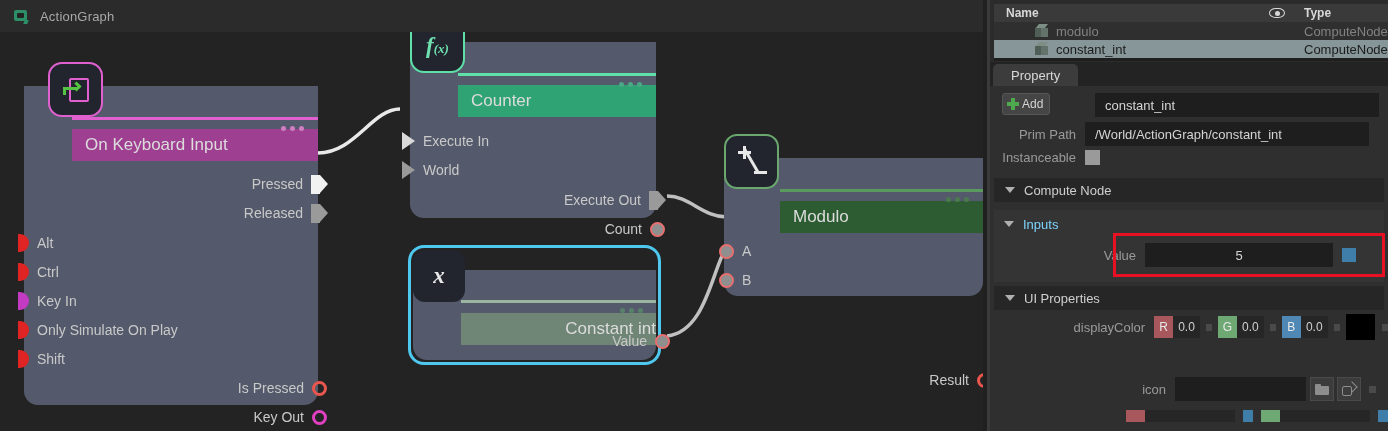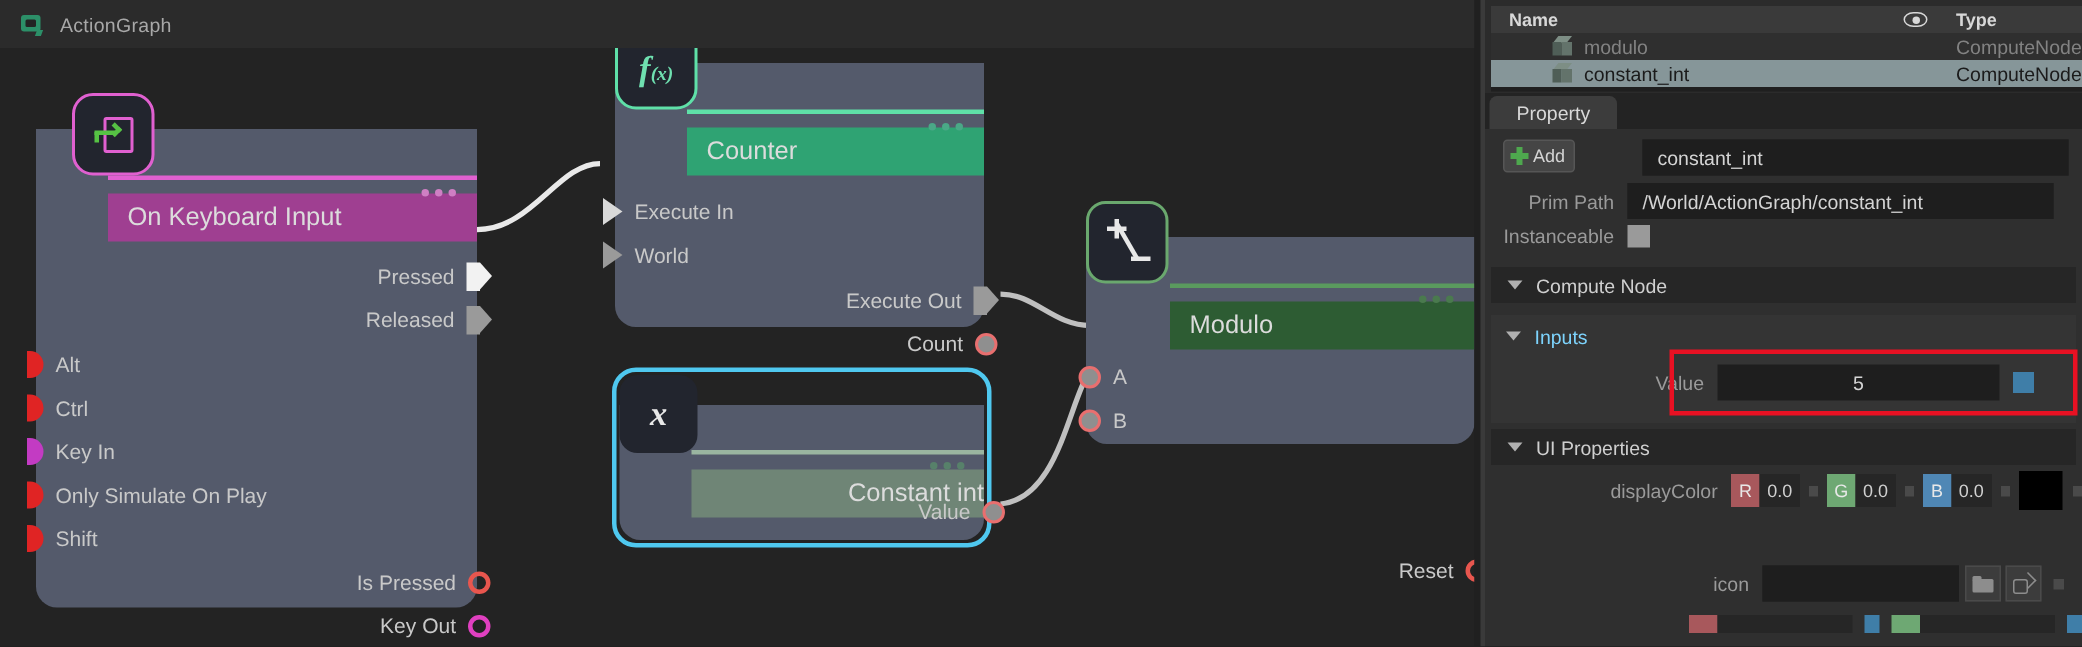--- a/index.html
+++ b/index.html
@@ -374,21 +374,21 @@
         <div class="port-row in" style="top:105px; left:-5px;">
           <span class="pin-dot-filled"></span>
           <span class="lbl">A</span>
         </div>
         <div class="port-row in" style="top:134px; left:-5px;">
           <span class="pin-dot-filled"></span>
           <span class="lbl">B</span>
         </div>
         <div class="port-row out" style="top:234px; right:-9px;">
           <span class="pin-ring-red"></span>
-          <span class="lbl">Reset</span>
+          <span class="lbl">Result</span>
         </div>
       </div>
 
     </div>
   </div>
 
   <div id="divider"></div>
   <div id="divider2"></div>
 
   <div id="right-panel">

